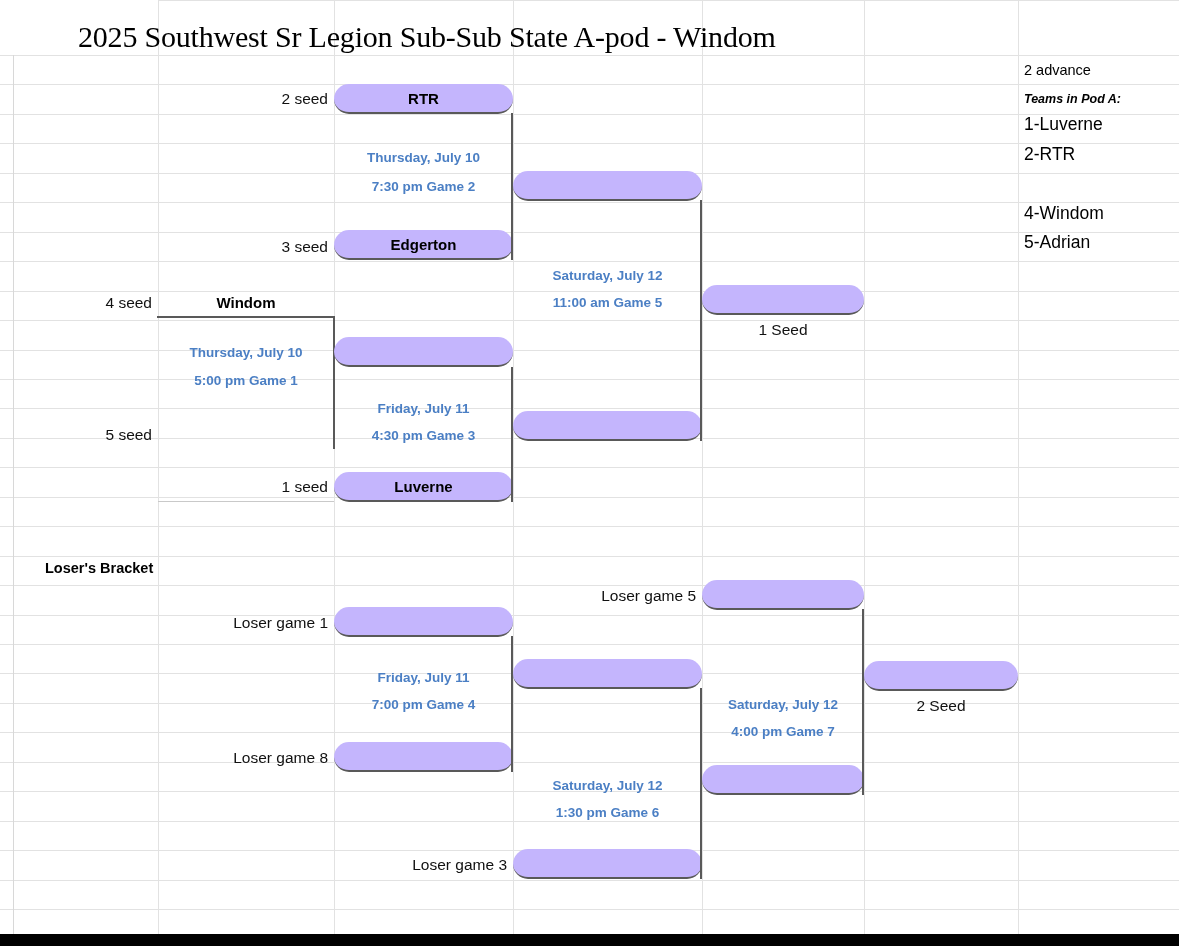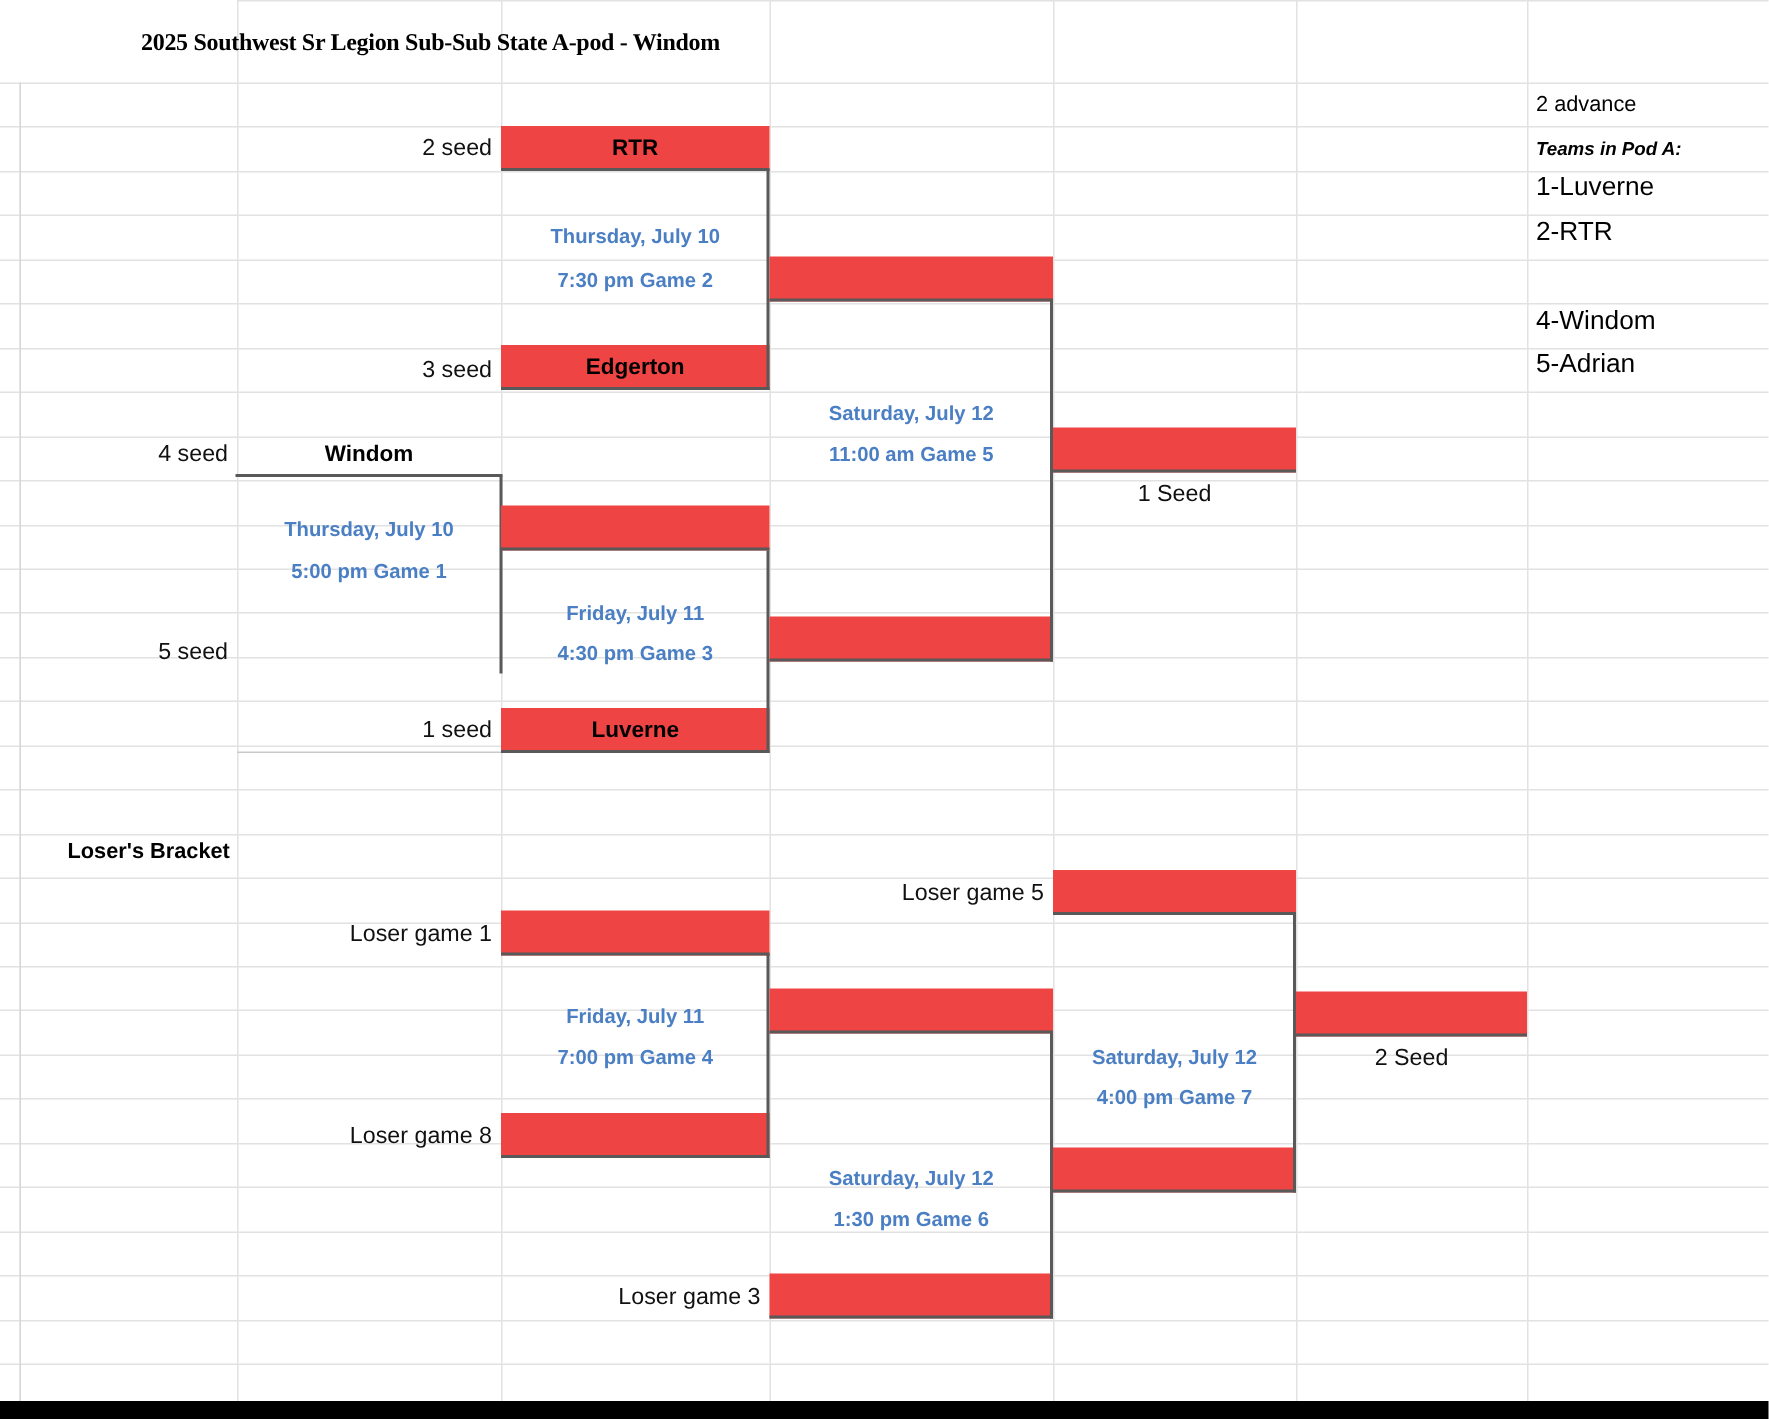--- a/index.html
+++ b/index.html
@@ -23,45 +23,44 @@
     align-items:center;
     font-size:15px;
     color:#000;
     white-space:nowrap;
     overflow:visible;
   }
   .c-center{justify-content:center;}
   .c-right{justify-content:flex-end;padding-right:6px;}
   .c-left{justify-content:flex-start;padding-left:7px;}
 
-  .shade{background:#ef4444;}
+  .shade{background:#c4b5fd;border-radius:15px;}
   .bold{font-weight:bold;padding-left:32px;}
   .blue{color:#4b7fc4;font-weight:bold;font-size:13.5px;text-align:center;}
   .teamname{font-weight:bold;font-size:15px;}
   .seedlbl{font-size:15.5px;color:#111;}
 
   
   .bb{border-bottom:2px solid #595959;}
   .bbt{border-bottom:1px solid #c9c9c9;}
 
   
   .stroke{position:absolute;background:#595959;}
   .stroke.v{width:2px;}
 
   
   #title{
     position:absolute;
     left:78px;top:20px;
     font-family:"Liberation Serif", serif;
-    font-weight:bold;
-    font-size:16px;
+    font-weight:normal;
+    font-size:30px;
     letter-spacing:-0.2px;
     color:#000;
     white-space:nowrap;
-    margin-left:16px;
   }
 
   
   .side{
     position:absolute;
     box-sizing:border-box;
     display:flex;align-items:center;
     padding-left:6px;
     font-size:16px;
     color:#000;

